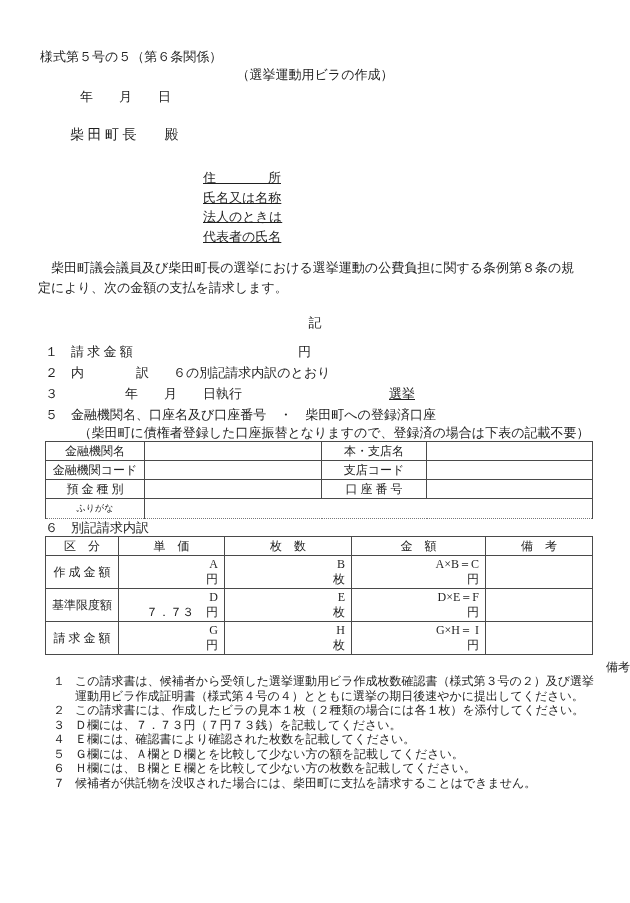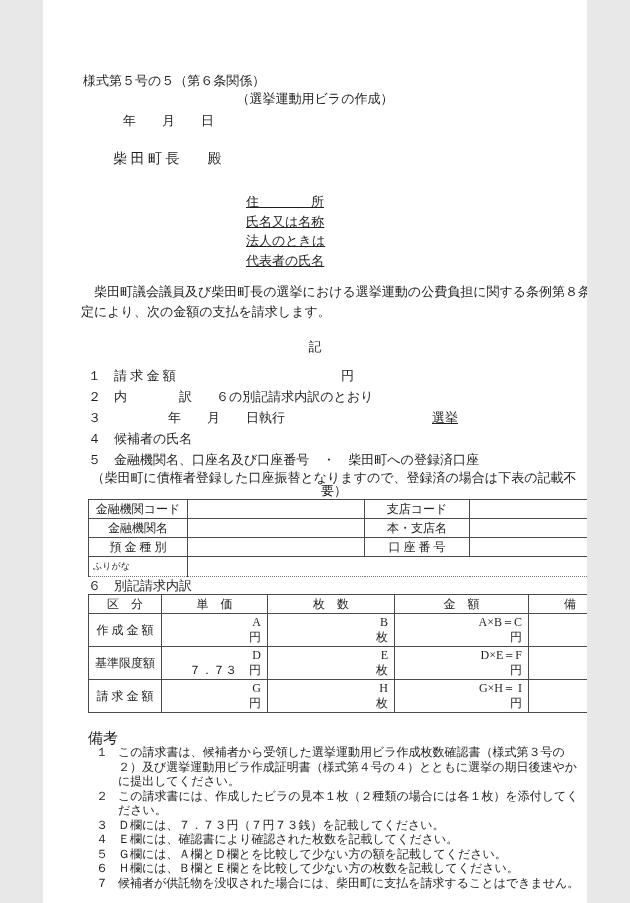--- a/index.html
+++ b/index.html
@@ -1,26 +1,26 @@
 <!DOCTYPE html>
 <html><head>
 <meta charset="utf-8">
 <style>
   html, body { margin: 0; padding: 0; background: #e8e8e8; }
   .page {
     position: relative;
-    width: 544px;
+    width: 630px;
     height: 903px;
     margin: 0 auto;
     background: #ffffff;
     color: #1f1f1f;
     font-family: "Liberation Serif", "DejaVu Serif", serif;
     font-size: 13px;
     box-sizing: border-box;
-    padding-top: 73px;
+    padding-top: 49px;
     overflow: hidden;
   }
   .form-number { margin-left: 40px; line-height: 16px; }
   .doc-title { text-align: center; font-size: 14px; line-height: 16px; margin-top: 6px; }
   .doc-subtitle { text-align: center; line-height: 16px; margin-top: 2px; }
   .date-line { margin-left: 80px; line-height: 16px; margin-top: 6px; }
   .addressee { margin-left: 70px; font-size: 14px; line-height: 16px; margin-top: 22px; }
   .applicant { margin-left: 203px; margin-top: 25px; text-decoration: underline; }
   .applicant div { line-height: 19.5px; }
   .paragraph { margin: 12px 0 0 38px; width: 537px; text-indent: 13px; line-height: 20px; }
@@ -35,29 +35,29 @@
   .item3-date { left: 80px; }
   .item3-election { left: 344px; text-decoration: underline; }
   .item5-note { margin-left: 38px; line-height: 13px; margin-top: 1px; text-align: center; }
   table { border-collapse: collapse; table-layout: fixed; margin: 2px 0 0 45px; width: 547px; }
   td, th { border: 1px solid #4a4a4a; font-weight: normal; font-size: 12px; padding: 0 4px; vertical-align: middle; overflow: hidden; white-space: nowrap; }
   .bank-table tr { height: 19px; }
   .bank-table .lbl-cell { text-align: center; }
   .bank-table tr.furigana-row { height: 20px; }
   .bank-table tr.furigana-row td, .bank-table tr.furigana-row th { border-bottom: 1px dotted #777; }
   .bank-table tr.account-row { height: 20px; }
-  .furigana-lbl { font-size: 9px; text-align: left; }
+  .furigana-lbl { font-size: 9px; text-align: center; }
   .section6 { margin-left: 45px; margin-top: 2px; line-height: 13px; }
   .bd-table tr.hdr { height: 19px; }
   .bd-table tr.hdr th { text-align: center; }
   .bd-table tr.data { height: 32px; }
   .bd-table .cat { text-align: center; }
   .two-line { padding: 1px 6px; vertical-align: middle; }
   .two-line .t, .two-line .b { text-align: right; line-height: 15px; height: 15px; }
-  .notes-title { margin-left: 45px; margin-top: 18px; font-size: 15px; line-height: 14px; }
+  .notes-title { margin-left: 45px; margin-top: 5px; font-size: 12px; line-height: 14px; text-align: right; }
   .notes { margin-left: 53px; font-size: 12px; }
   .note { display: flex; }
   .note-num { width: 22px; flex: none; line-height: 14.5px; }
   .note-text { width: 520px; line-height: 14.5px; }
 </style>
 </head>
 <body>
 
 <div class="page">
 
@@ -82,48 +82,45 @@
       <span class="abs item1-yen">円</span>
     </div>
     <div class="item">
       <span class="num">２</span><span class="lbl">内　　　　訳</span>
       <span class="abs item2-val">６の別記請求内訳のとおり</span>
     </div>
     <div class="item">
       <span class="num">３</span>
       <span class="abs item3-date">年　　月　　日執行</span>
       <span class="abs item3-election">選挙</span>
-    </div>
-    <div class="item">
-      <span class="num">４</span><span class="lbl">候補者の氏名</span>
     </div>
     <div class="item">
       <span class="num">５</span><span class="lbl">金融機関名、口座名及び口座番号　・　柴田町への登録済口座</span>
     </div>
     <div class="item5-note">（柴田町に債権者登録した口座振替となりますので、登録済の場合は下表の記載不要）</div>
   </div>
 
   <table class="bank-table">
     <colgroup>
         <col style="width:99px">
         <col style="width:177px">
         <col style="width:105px">
         <col style="width:166px">
       </colgroup>
     <tbody>
         <tr>
+      <th class="lbl-cell">金融機関名</th>
+      <td></td>
+      <th class="lbl-cell">本・支店名</th>
+      <td></td>
+    </tr>
+    <tr>
       <th class="lbl-cell">金融機関コード</th>
       <td></td>
       <th class="lbl-cell">支店コード</th>
-      <td></td>
-    </tr>
-    <tr>
-      <th class="lbl-cell">金融機関名</th>
-      <td></td>
-      <th class="lbl-cell">本・支店名</th>
       <td></td>
     </tr>
     <tr>
       <th class="lbl-cell">預 金 種 別</th>
       <td></td>
       <th class="lbl-cell">口 座 番 号</th>
       <td></td>
     </tr>
     <tr class="furigana-row">
       <th class="furigana-lbl">ふりがな</th>

